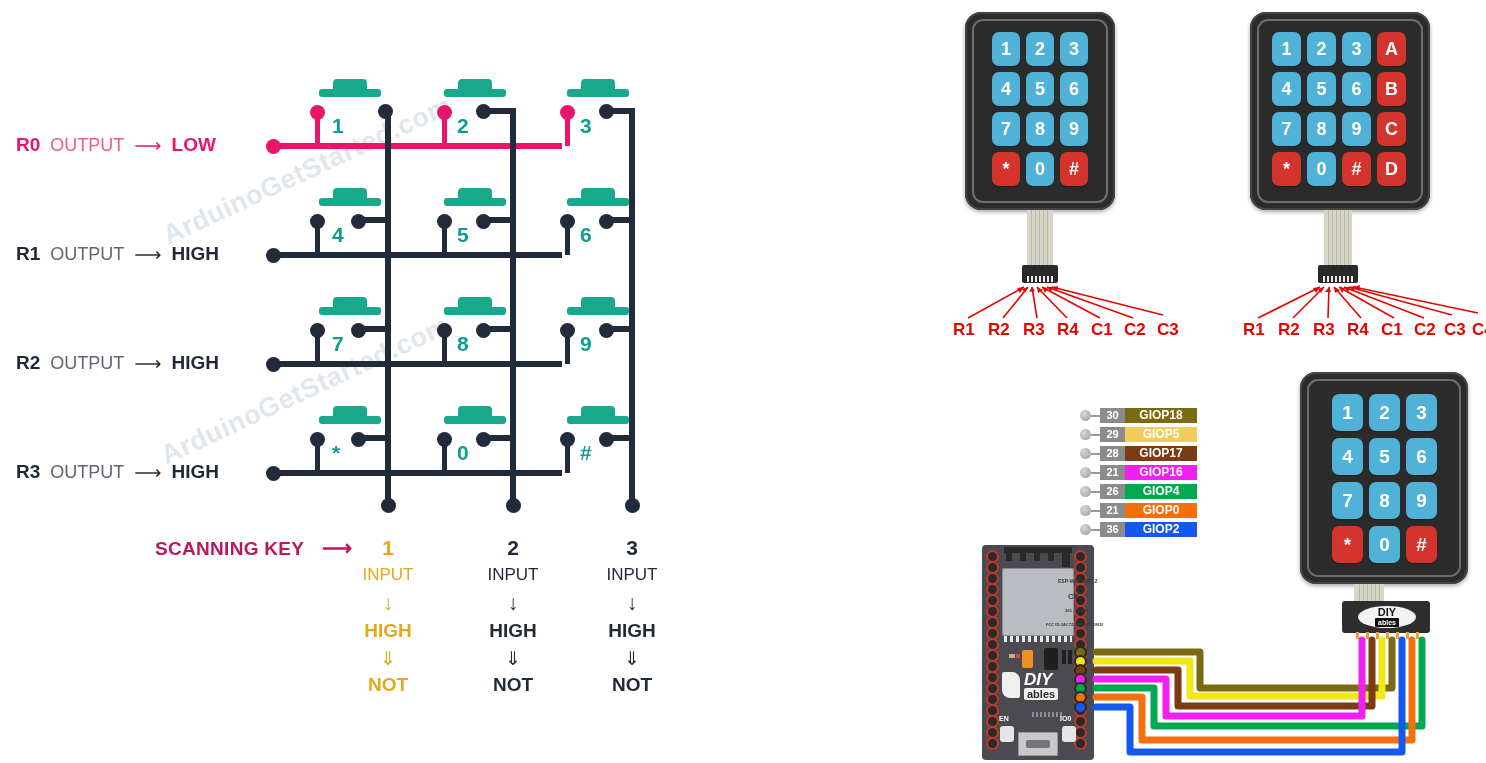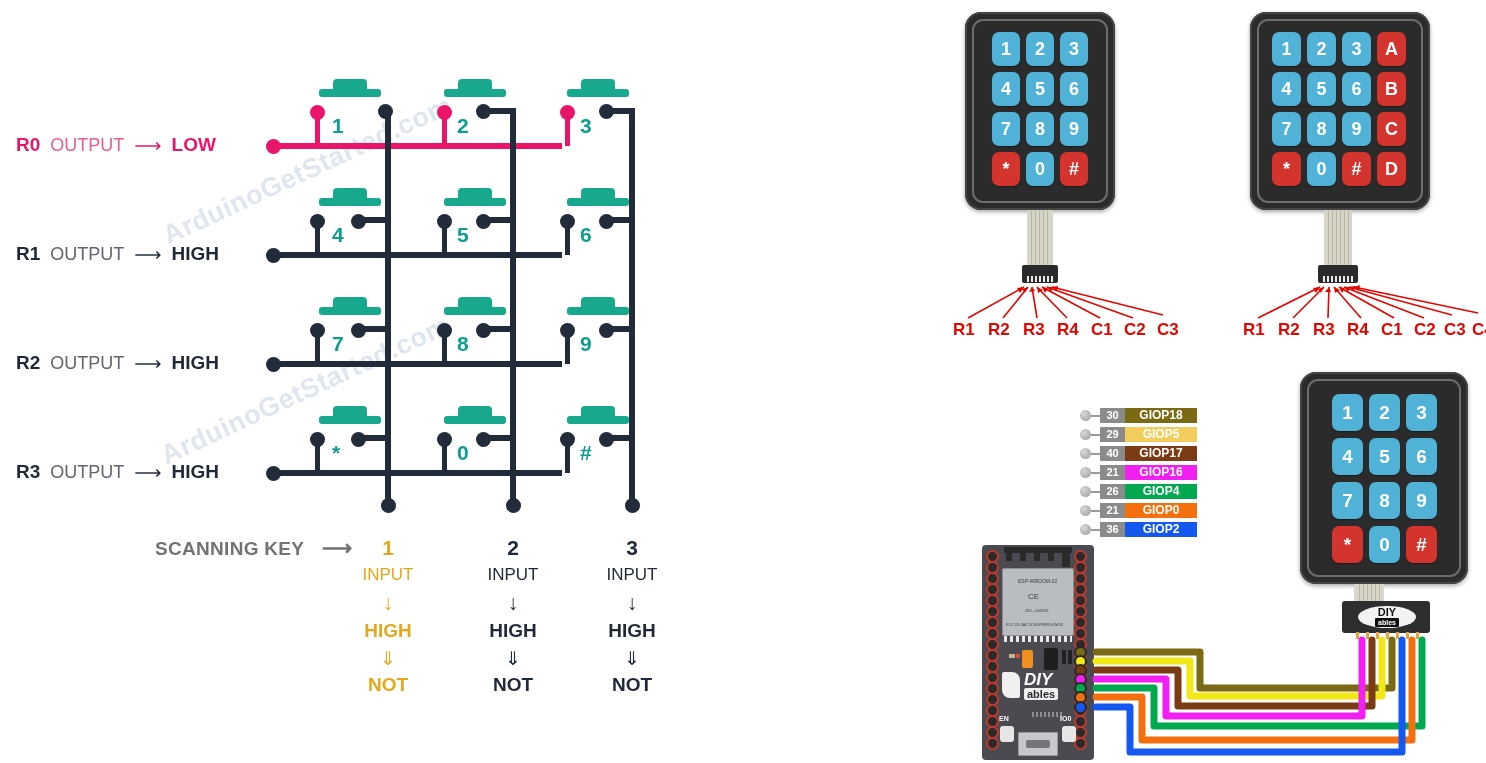--- a/index.html
+++ b/index.html
@@ -11,21 +11,21 @@
   
   .wm{position:absolute;color:#dfe6ee;font-weight:700;font-size:27px;
       transform:rotate(-25deg);white-space:nowrap;letter-spacing:.5px;}
 
   
   .rowlbl{position:absolute;display:flex;align-items:center;gap:10px;white-space:nowrap;}
   .rowlbl .tag{font-weight:700;font-size:19px;}
   .rowlbl .md{font-size:18px;}
   .rowlbl .st{font-weight:700;font-size:19px;}
   .rowlbl .arw{font-size:19px;line-height:1;}
-  .teal{color:#737373;}
+  .teal{color:#be185d;}
 
   
   .wire{position:absolute;background:#222b3a;}
   .wirep{position:absolute;background:#e8156b;}
   .dot{position:absolute;width:15px;height:15px;border-radius:50%;background:#222b3a;}
   .dotp{position:absolute;width:15px;height:15px;border-radius:50%;background:#e8156b;}
   .cap{position:absolute;}
   .cap .top{position:absolute;left:14px;top:0;width:34px;height:11px;background:#18a98c;border-radius:4px 4px 0 0;}
   .cap .base{position:absolute;left:0;top:10px;width:62px;height:8px;background:#18a98c;border-radius:3px;}
   .knum{position:absolute;font-weight:700;font-size:21px;color:#0e9e8e;}
@@ -73,22 +73,22 @@
   .pinrow .nm{color:#fff;font-weight:700;font-size:12px;line-height:15px;
        padding:0 6px;min-width:60px;text-align:center;}
 
   
   .esp{position:absolute;background:#4a4a50;border-radius:4px;}
   .espholes{position:absolute;display:flex;flex-direction:column;gap:2px;}
   .hole{width:9px;height:9px;border-radius:50%;background:#2a2a2a;
         box-shadow:0 0 0 2px #c0392b;}
   .shield{position:absolute;background:#b9bcc1;border-radius:3px;
         box-shadow:inset 0 0 0 1px #8b8e93;}
-  .shieldtxt{position:absolute;color:#3a3a3a;font-size:5px;font-weight:400;
-        white-space:nowrap;font-family:"Liberation Sans",sans-serif;}
+  .shieldtxt{position:absolute;color:#3a3a3a;font-size:5px;font-weight:700;
+        white-space:nowrap;font-family:"Liberation Sans",sans-serif;margin-left:40px;}
   .ant{position:absolute;background:#2a2a2a;}
   .usb{position:absolute;background:#c8c8cc;border-radius:2px;
        box-shadow:inset 0 0 0 1px #9a9a9e;}
   .btn32{position:absolute;background:#e6e6e8;border-radius:3px;}
   .diylogo{position:absolute;color:#fff;font-weight:700;font-style:italic;
        font-family:"Liberation Sans",sans-serif;}
 
   
   .dmod{position:absolute;background:#2e2e2e;border-radius:3px;}
   .doval{position:absolute;background:#f2f2f2;border-radius:50%;
@@ -449,21 +449,21 @@
   </div>
   <div class="pinrow" style="left:1080px;top:427px;">
     <span class="circ"></span>
     <span class="lead"></span>
     <span class="num">29</span>
     <span class="nm" style="background:#f2cd5b;">GIOP5</span>
   </div>
   <div class="pinrow" style="left:1080px;top:446px;">
     <span class="circ"></span>
     <span class="lead"></span>
-    <span class="num">40</span>
+    <span class="num">28</span>
     <span class="nm" style="background:#7b3b14;">GIOP17</span>
   </div>
   <div class="pinrow" style="left:1080px;top:465px;">
     <span class="circ"></span>
     <span class="lead"></span>
     <span class="num">21</span>
     <span class="nm" style="background:#f11ff1;">GIOP16</span>
   </div>
   <div class="pinrow" style="left:1080px;top:484px;">
     <span class="circ"></span>

